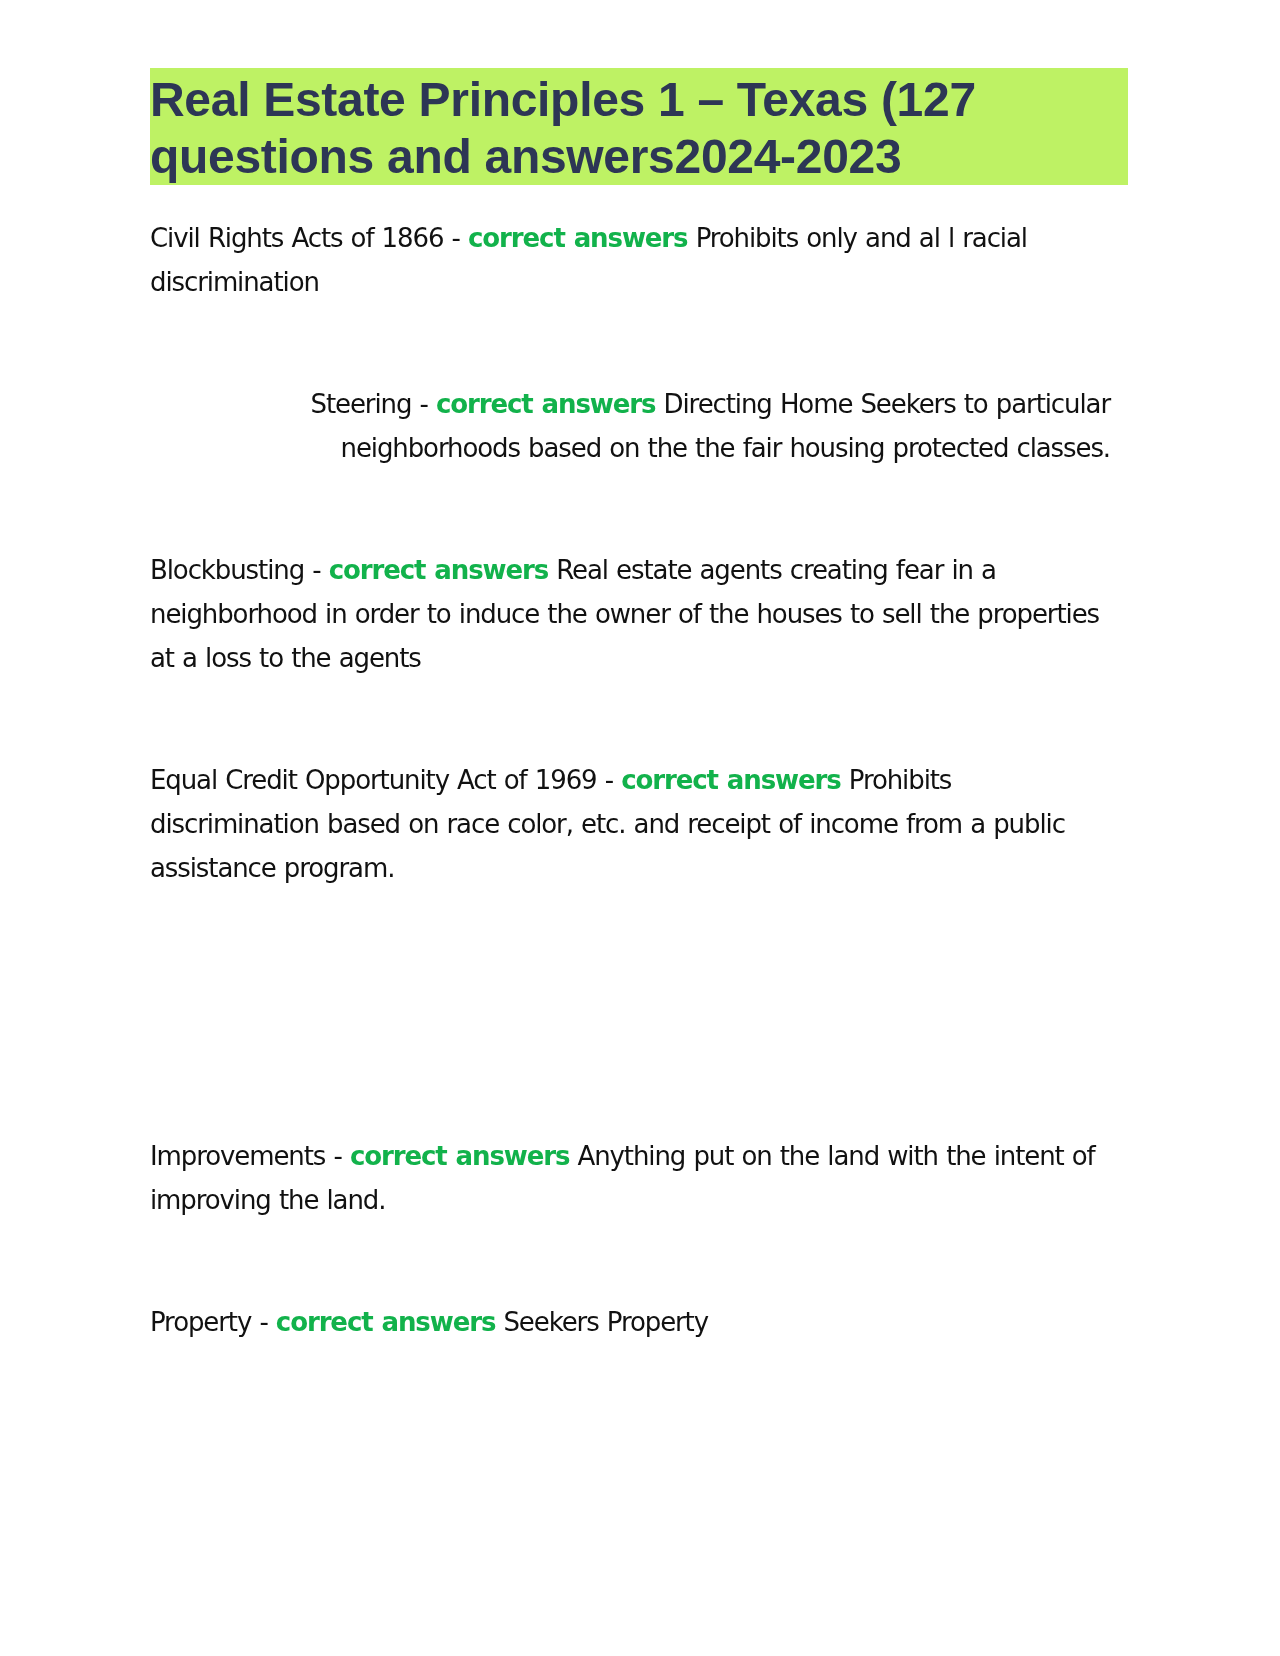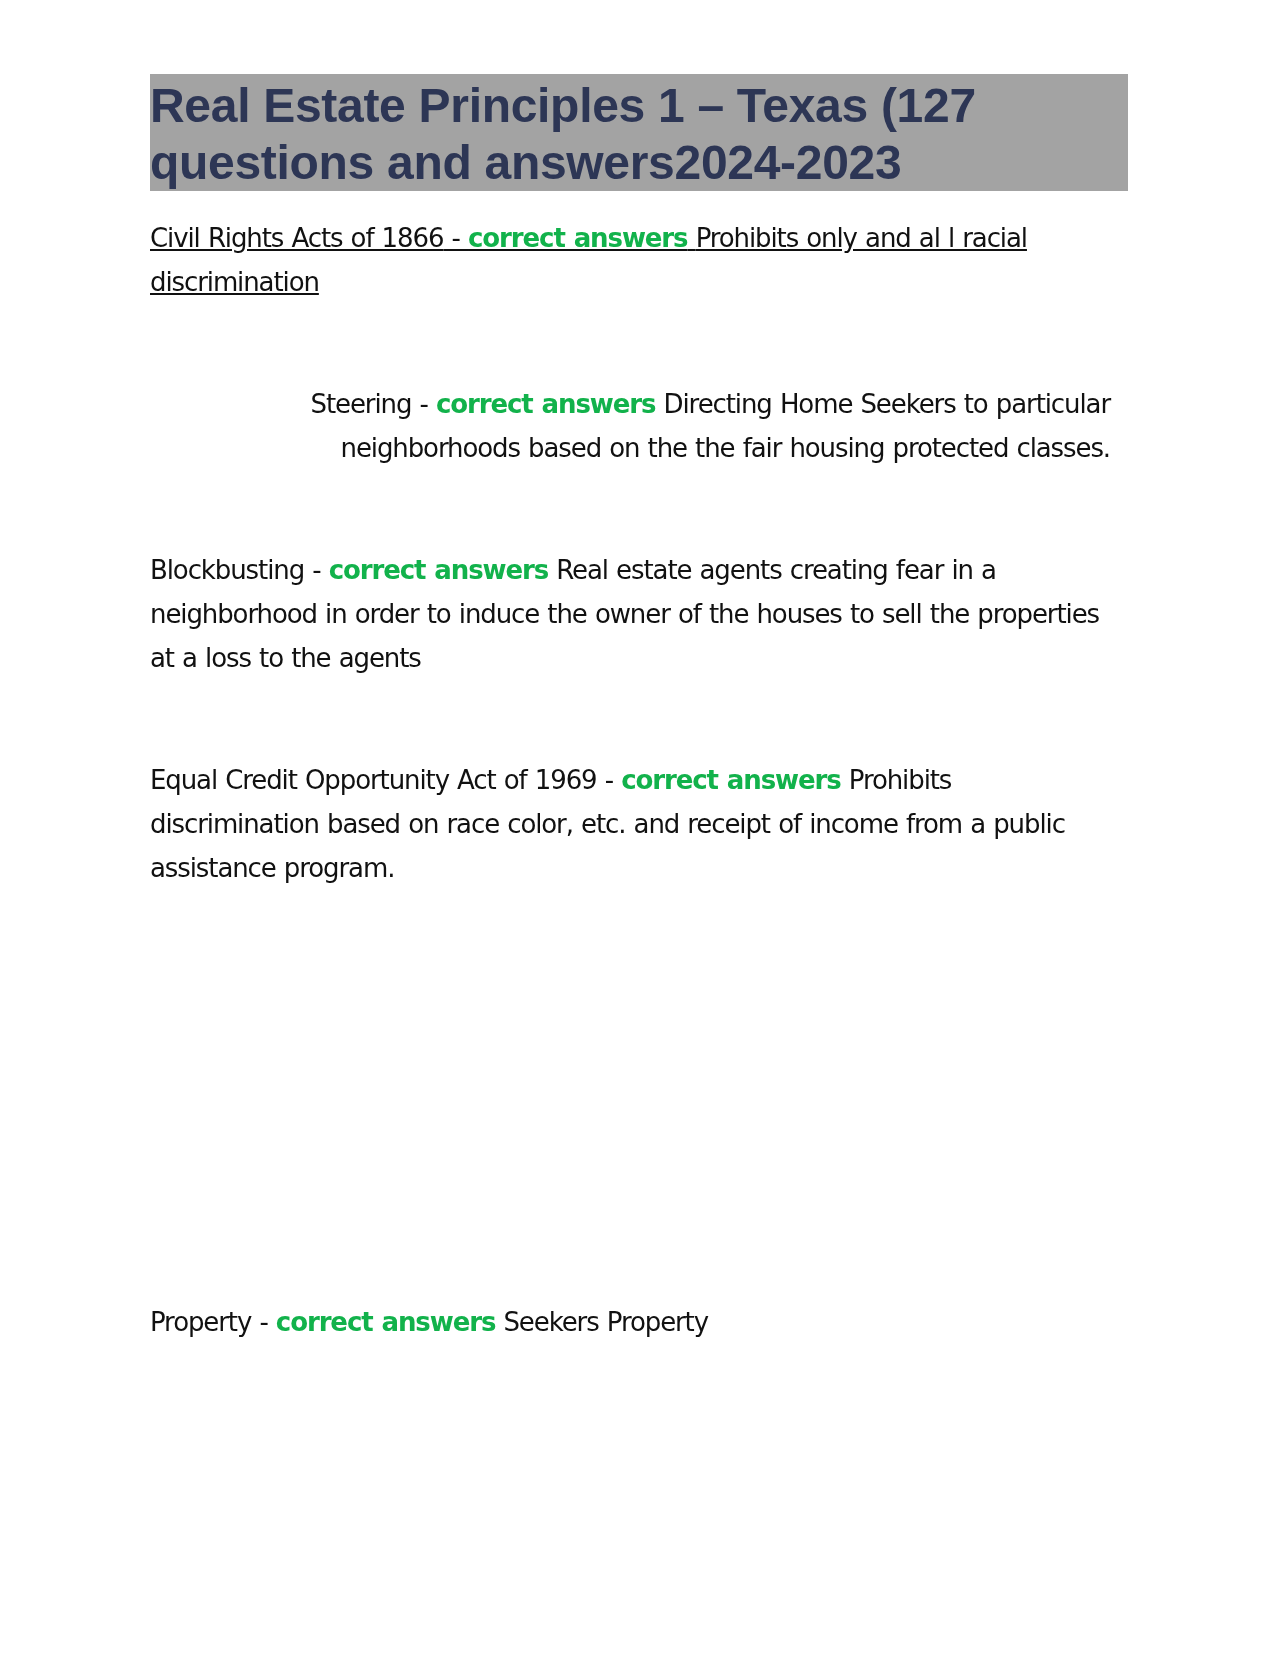--- a/index.html
+++ b/index.html
@@ -17,24 +17,24 @@
       position: absolute;
       left: 0;
       top: 0;
       width: 1280px;
       height: 1656px;
       background: #ffffff;
     }
     .title-block {
       position: absolute;
       left: 150px;
-      top: 74px;
+      top: 68px;
       width: 978px;
       height: 117px;
-      background: #a3a3a3;
+      background: #bef264;
     }
     .title {
       margin: 0;
       padding: 0;
       position: absolute;
       left: 0;
       top: 3px;
       font-family: "Liberation Sans", sans-serif;
       font-weight: bold;
       font-size: 48px;
@@ -64,40 +64,44 @@
   </style>
 </head>
 <body>
 
 <div class="page">
 
   <div class="title-block">
     <h1 class="title">Real Estate Principles 1 – Texas (127 questions and answers2024-2023</h1>
   </div>
 
-  <div class="entry" style="top:216px;text-decoration:underline;">
+  <div class="entry" style="top:216px;">
     <span class="term">Civil Rights Acts of 1866</span><span class="sep"> - </span><span class="ca">correct answers</span>
     <span class="def">Prohibits only and al l racial discrimination</span>
   </div>
 
   <div class="entry" style="top:382px;text-align:right;">
     <span class="term">Steering</span><span class="sep"> - </span><span class="ca">correct answers</span>
     <span class="def">Directing Home Seekers to particular neighborhoods based on the the fair housing protected classes.</span>
   </div>
 
   <div class="entry" style="top:548px;">
     <span class="term">Blockbusting</span><span class="sep"> - </span><span class="ca">correct answers</span>
     <span class="def">Real estate agents creating fear in a neighborhood in order to induce the owner of the houses to sell the properties at a loss to the agents</span>
   </div>
 
   <div class="entry" style="top:758px;">
     <span class="term">Equal Credit Opportunity Act of 1969</span><span class="sep"> - </span><span class="ca">correct answers</span>
     <span class="def">Prohibits discrimination based on race color, etc. and receipt of income from a public assistance program.</span>
   </div>
 
 
+  <div class="entry" style="top:1134px;">
+    <span class="term">Improvements</span><span class="sep"> - </span><span class="ca">correct answers</span>
+    <span class="def">Anything put on the land with the intent of improving the land.</span>
+  </div>
 
   <div class="entry" style="top:1300px;">
     <span class="term">Property</span><span class="sep"> - </span><span class="ca">correct answers</span>
     <span class="def">Seekers Property</span>
   </div>
 
 </div>
 
 </body></html>

